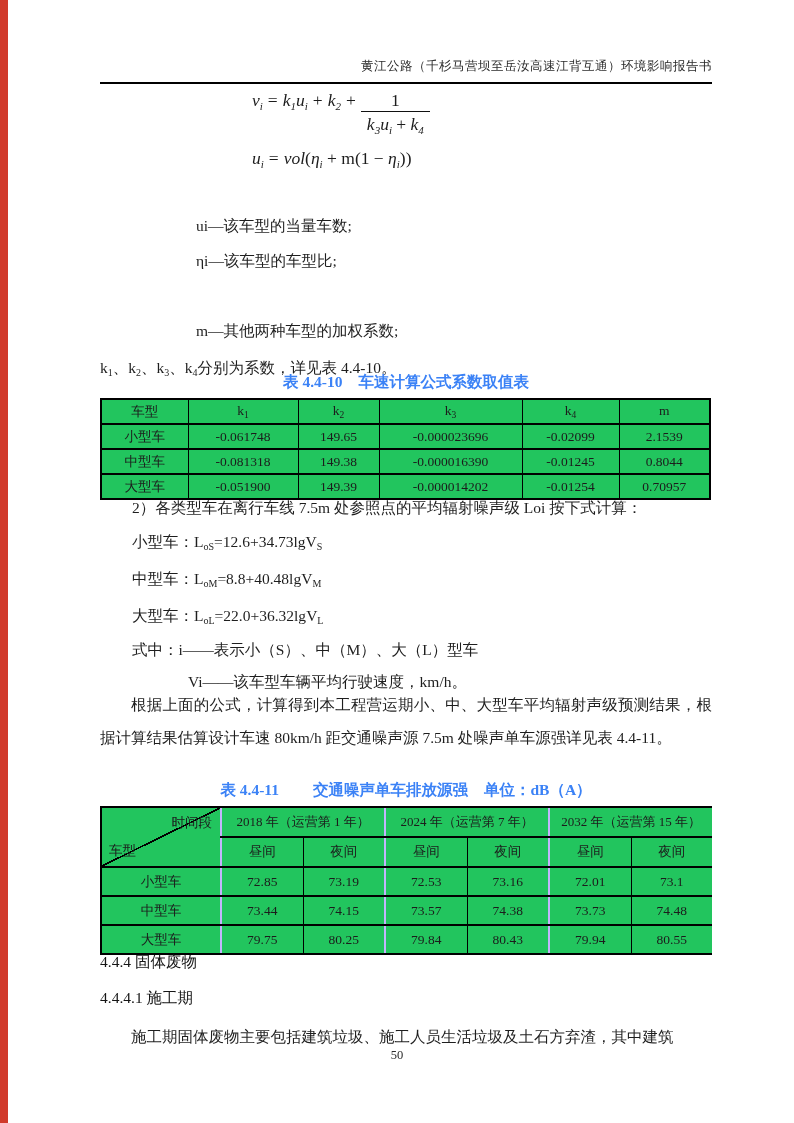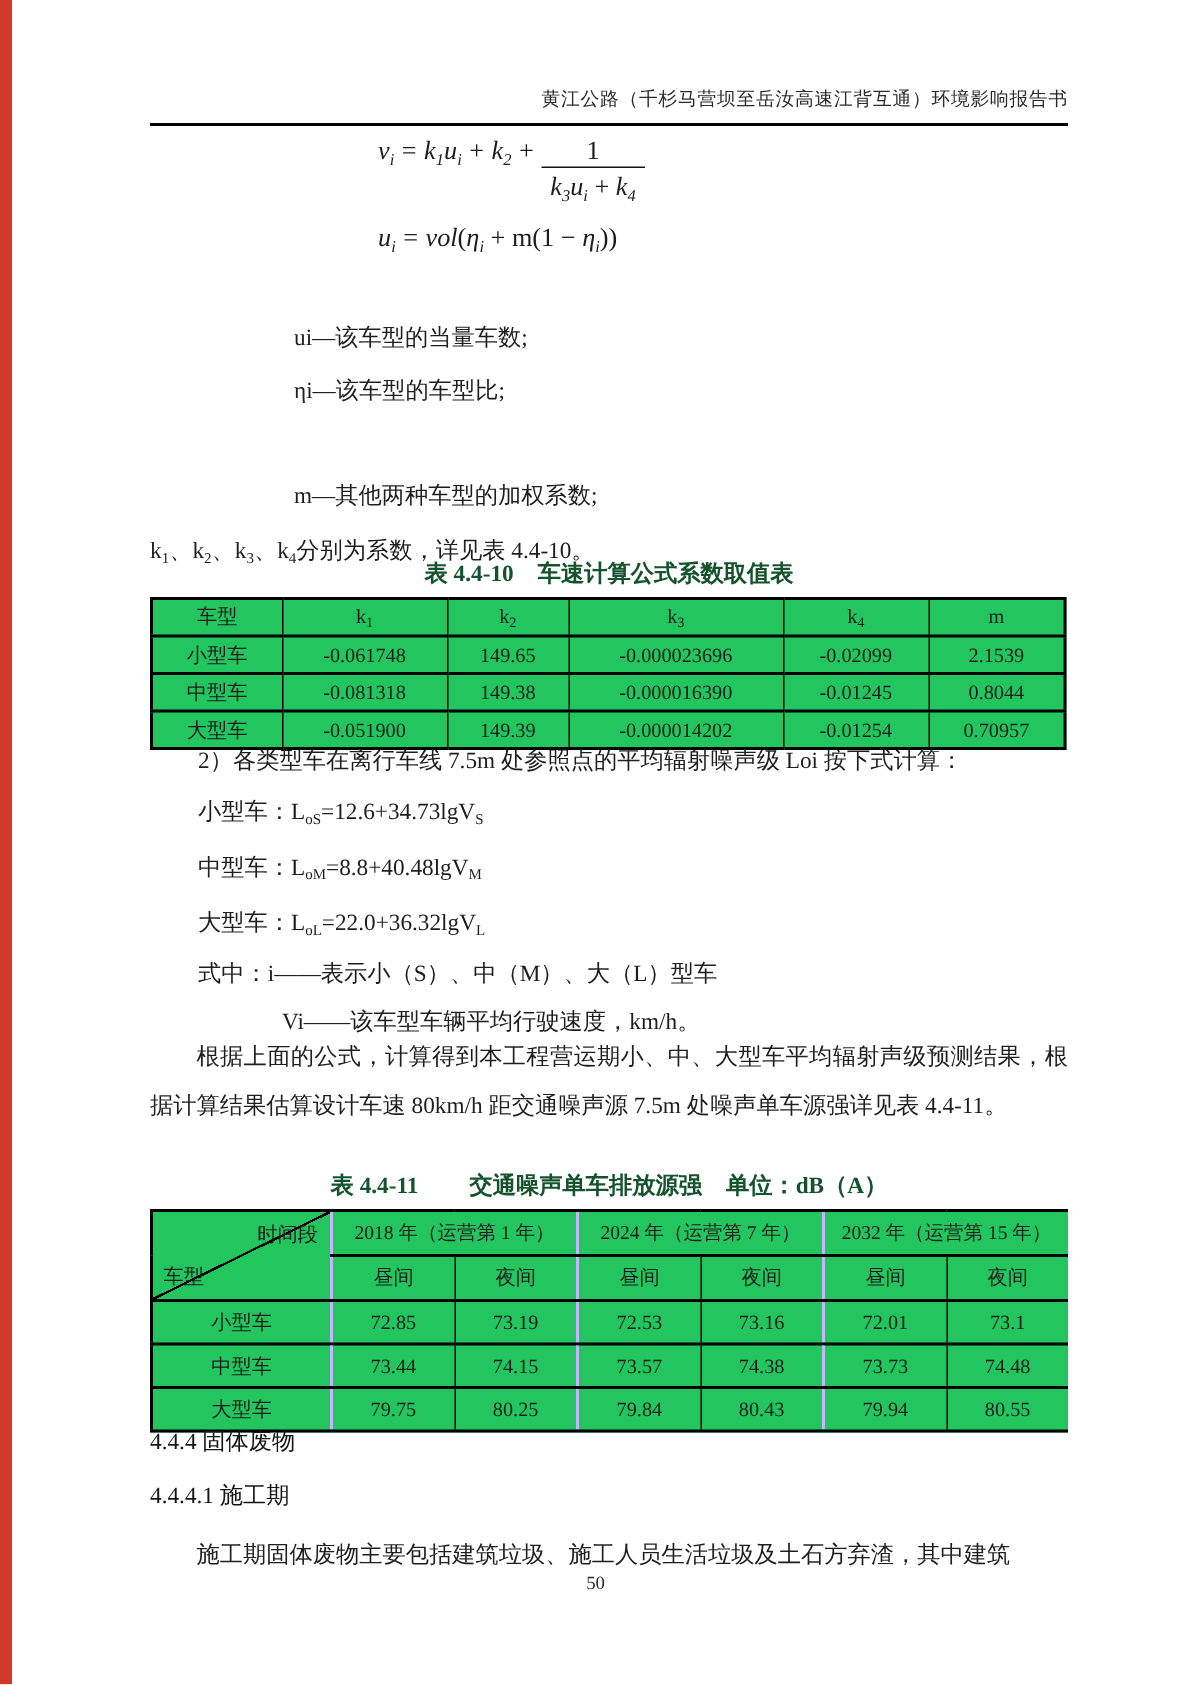--- a/index.html
+++ b/index.html
@@ -19,21 +19,21 @@
   .formula i { font-style:italic; }
   .formula sub { font-size:11px; font-style:italic; vertical-align:-4px; line-height:0; }
   .frac { display:inline-flex; flex-direction:column; text-align:center; vertical-align:middle; }
   .frac .num { display:block; padding:0 14px 1px 14px; line-height:20px; }
   .frac .den { display:block; border-top:1.5px solid #111; padding:1px 6px 0 6px; line-height:22px; }
 
   .line { font-size:15.5px; line-height:23px; white-space:nowrap; color:#1e1e1e; }
   .eqline sub { font-size:10px; vertical-align:-3px; }
 
   .caption { width:612px; display:flex; justify-content:center; align-items:center;
-             font-weight:bold; font-size:15.5px; color:#14532d; }
+             font-weight:bold; font-size:15.5px; color:#3b82f6; }
   .caption .gap-sm { width:16px; } .caption .gap-lg { width:34px; }
 
   table { border-collapse:collapse; table-layout:fixed; background:#22c55e; }
   .t1, .t2 { border:2px solid #000; }
   .t1 th,.t1 td,.t2 th,.t2 td {
     border-left:1px solid #000; border-right:1px solid #000;
     border-top:2px solid #000; border-bottom:2px solid #000;
     text-align:center; vertical-align:middle; font-weight:normal;
     padding:0; overflow:hidden; color:#1c1c1c;
   }

